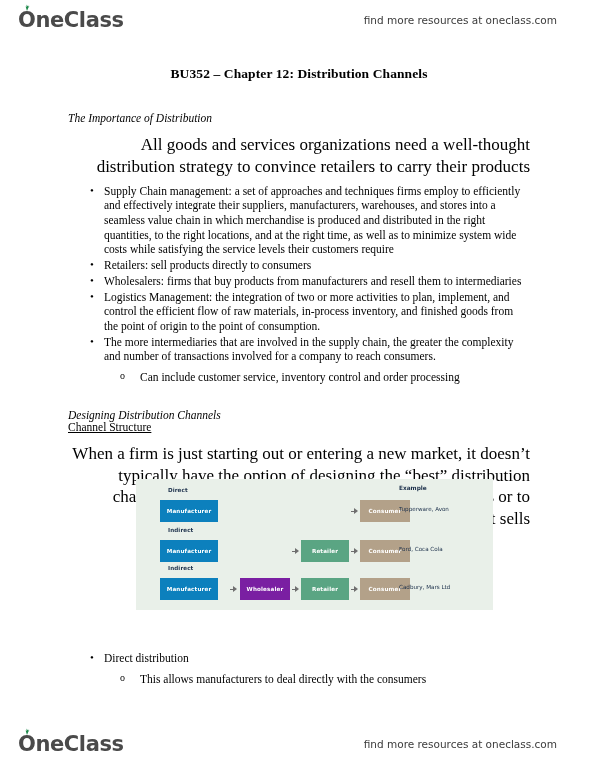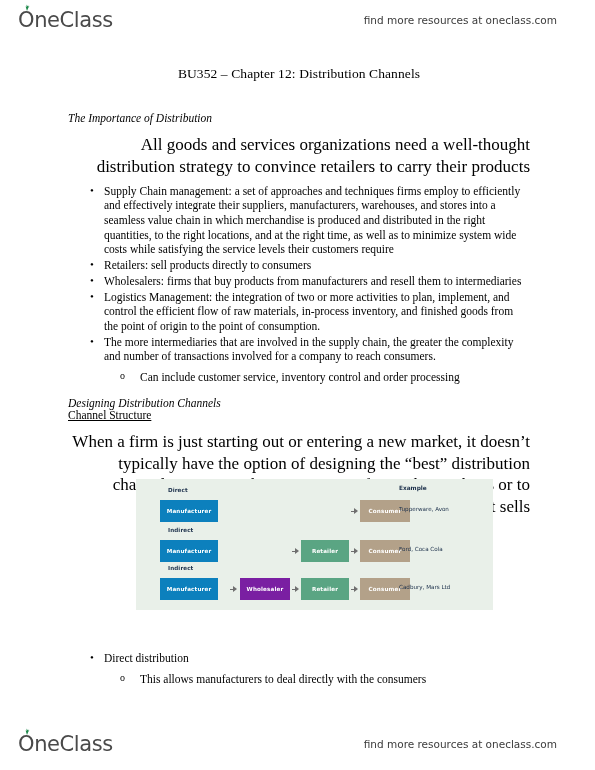--- a/index.html
+++ b/index.html
@@ -28,21 +28,21 @@
 
   .logo {
     position: absolute;
     left: 18px;
     display: flex;
     align-items: baseline;
     font-family: "DejaVu Sans", sans-serif;
     font-size: 21px;
     letter-spacing: -0.4px;
     color: #4a4a4a;
-    font-weight: 400;
+    font-weight: 700;
   }
   .logo .o-wrap {
     position: relative;
     display: inline-block;
   }
   .logo .leaf {
     position: absolute;
     top: -4px;
     left: 5px;
     width: 8px;
@@ -59,33 +59,33 @@
   
   .doc {
     position: absolute;
     top: 52px;
     left: 68px;
     width: 462px;
   }
 
   .doc-title {
     text-align: center;
-    font-weight: normal;
+    font-weight: bold;
     font-size: 13.5px;
     margin: 14px 0 2px 0;
     letter-spacing: 0.1px;
   }
 
   .section-head {
     font-style: italic;
     font-size: 11.5px;
     margin-top: 30px;
   }
   .section-head.sub {
-    margin-top: 12px;
+    margin-top: 24px;
   }
 
   .underline-head {
     text-decoration: underline;
     font-size: 11.5px;
   }
 
   p.body-text {
     font-size: 17px;
     line-height: 1.28;

